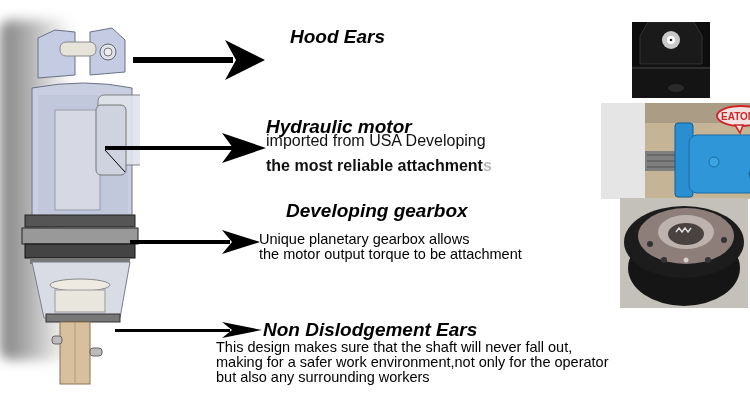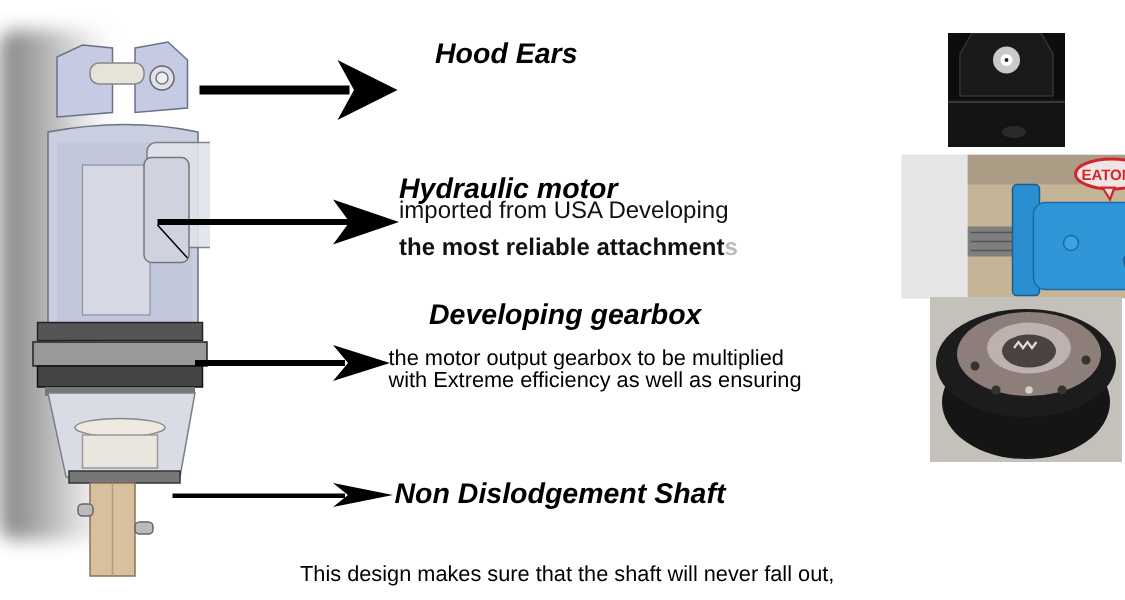--- a/index.html
+++ b/index.html
@@ -67,27 +67,29 @@
 </svg>
 
 <div class="abs heading" style="left:290px;top:26px;">Hood Ears</div>
 
 <div class="abs heading" style="left:266px;top:116px;">Hydraulic motor</div>
 <div class="abs motor-text" style="left:266px;top:132px;">imported from USA Developing</div>
 <div class="abs motor-text" style="left:266px;top:157px;font-weight:bold;"><span>the most reliable attachment</span><span style="color:#bbb">s</span></div>
 
 <div class="abs heading" style="left:286px;top:200px;">Developing gearbox</div>
 <div class="abs body-text" style="left:259px;top:232px;">
-  <div>the motor output gearbox to be multiplied</div>
-  <div>with Extreme efficiency as well as ensuring</div>
+  <div>Unique planetary gearbox allows</div>
+  <div>the motor output torque to be attachment</div>
 </div>
 
-<div class="abs heading" style="left:263px;top:319px;">Non Dislodgement Shaft</div>
-<div class="abs body-text" style="left:200px;top:340px;margin-top:36px;">
+<div class="abs heading" style="left:263px;top:319px;">Non Dislodgement Ears</div>
+<div class="abs body-text" style="left:216px;top:340px;">
   <div>This design makes sure that the shaft will never fall out,</div>
+  <div>making for a safer work environment,not only for the operator</div>
+  <div>but also any surrounding workers</div>
 </div>
 
 <div class="photo" style="left:632px;top:22px;width:78px;height:76px;background:#111;">
   <svg width="78" height="76">
     <rect width="78" height="76" fill="#0d0d0d"></rect>
     <polygon points="16,0 62,0 70,14 70,42 8,42 8,14" fill="#1a1a1a" stroke="#333"></polygon>
     <circle cx="39" cy="18" r="9" fill="#c9c9c9"></circle>
     <circle cx="39" cy="18" r="4" fill="#fff"></circle>
     <circle cx="39" cy="18" r="1.3" fill="#222"></circle>
     <rect x="0" y="44" width="78" height="32" fill="#141414"></rect>

